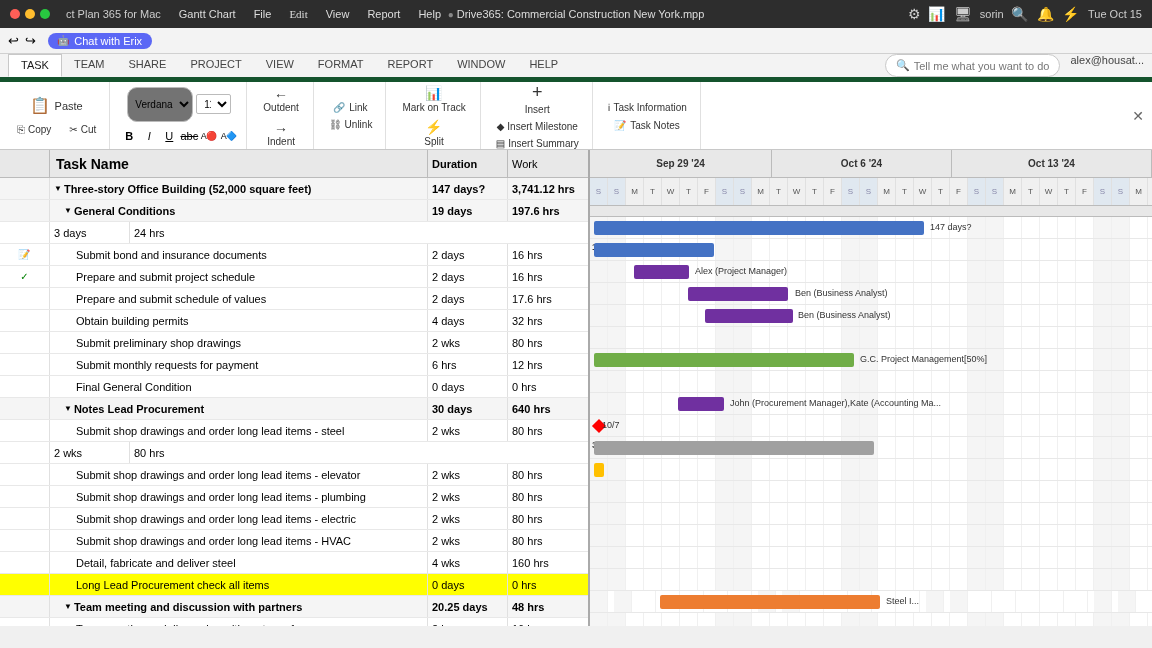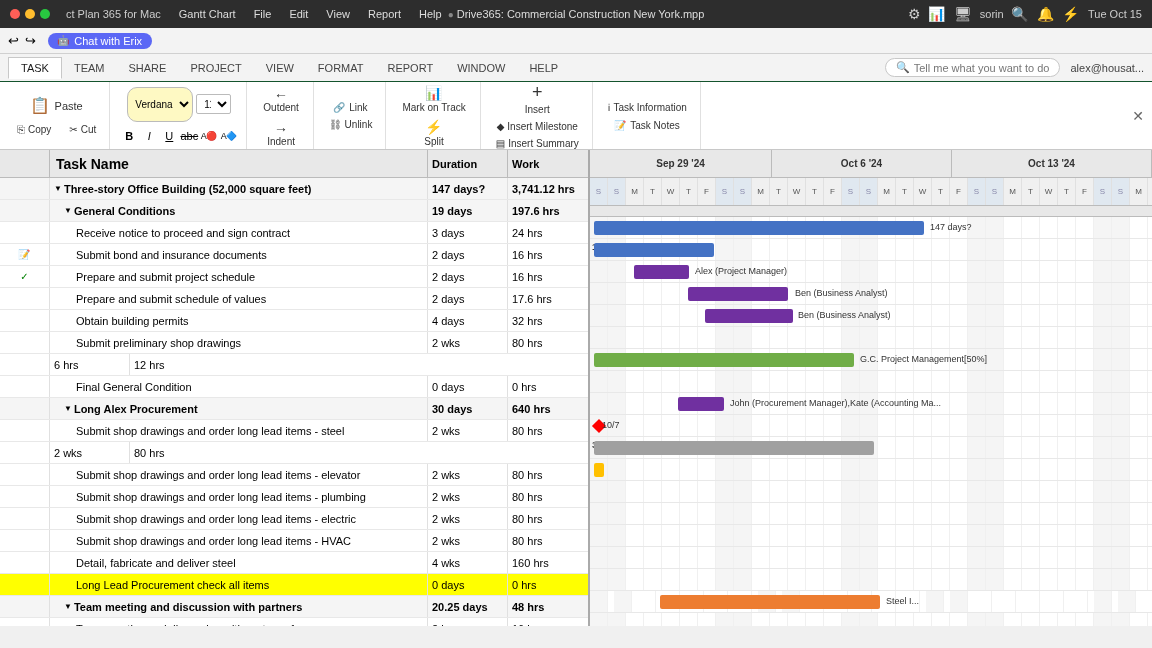--- a/index.html
+++ b/index.html
@@ -29,25 +29,24 @@
       height: 26px;
       display: flex;
       align-items: center;
       padding: 0 8px;
       gap: 6px;
       border-bottom: 1px solid #d0d0d0;
       background: #f3f3f3;
     }
     .ribbon-tabs {
       display: flex;
-      align-items: center;
       padding: 0 8px;
       height: 28px;
       background: #f3f3f3;
-      border-bottom: 1px solid #14532d;
+      border-bottom: 5px solid #14532d;
     }
     .ribbon-tab { padding: 4px 12px; font-size: 11px; color: #444; cursor: pointer; font-weight: 500; }
     .ribbon-tab.active { background: white; border: 1px solid #c8c8c8; border-bottom: 1px solid white; color: #1a1a1a; }
     .tell-me { margin-left: auto; background: white; border: 1px solid #c8c8c8; border-radius: 12px; padding: 2px 10px; font-size: 11px; color: #777; display: flex; align-items: center; gap: 4px; }
     .user-info { margin-left: 10px; font-size: 11px; color: #444; }
 
     .ribbon {
       height: 68px;
       background: white;
       border-bottom: 1px solid #c8c8c8;
@@ -62,21 +61,21 @@
       align-items: center;
       justify-content: center;
       padding: 4px 8px;
       border-right: 1px solid #e0e0e0;
       gap: 2px;
     }
     .ribbon-btn { display: flex; flex-direction: column; align-items: center; padding: 2px 6px; cursor: pointer; border-radius: 3px; font-size: 10px; color: #333; gap: 1px; }
     .ribbon-btn-icon { font-size: 16px; line-height: 1; }
     .ribbon-btn-small { display: flex; align-items: center; gap: 3px; padding: 2px 5px; cursor: pointer; border-radius: 2px; font-size: 10px; color: #333; }
     .font-controls { display: flex; align-items: center; gap: 3px; }
-    .font-select { border: 1px solid #bbb; border-radius: 10px; padding: 1px 3px; font-size: 10px; background: #fef9c3; height: 35px; }
+    .font-select { border: 1px solid #bbb; border-radius: 10px; padding: 1px 3px; font-size: 10px; background: #737373; height: 35px; }
     .font-size-select { border: 1px solid #bbb; border-radius: 2px; padding: 1px 3px; font-size: 10px; background: white; width: 35px; height: 20px; }
     .format-btn { width: 18px; height: 18px; border: 1px solid transparent; display: flex; align-items: center; justify-content: center; cursor: pointer; border-radius: 2px; font-size: 11px; }
 
     
     .main-content {
       display: flex;
       height: calc(648px - 28px - 22px - 26px - 28px - 68px);
       background: white;
     }
 
@@ -90,21 +89,21 @@
     .table-header {
       display: flex;
       background: #e8e8e8;
       border-bottom: 1px solid #bbb;
       height: 28px;
       align-items: center;
     }
     .col-indicator { width: 50px; border-right: 1px solid #bbb; height: 100%; display: flex; align-items: center; justify-content: center; }
     .col-task-name { flex: 1; border-right: 1px solid #bbb; height: 100%; display: flex; align-items: center; padding-left: 6px; font-weight: 600; font-size: 14px; }
     .col-duration { width: 80px; border-right: 1px solid #bbb; height: 100%; display: flex; align-items: center; padding-left: 4px; font-weight: 600; font-size: 11px; }
-    .col-work { width: 80px; height: 100%; display: flex; align-items: center; padding-left: 4px; font-weight: 700; font-size: 11px; }
+    .col-work { width: 80px; height: 100%; display: flex; align-items: center; padding-left: 4px; font-weight: 400; font-size: 11px; }
 
     .task-rows { overflow-y: auto; height: calc(100% - 28px); }
     .task-row {
       display: flex;
       height: 22px;
       align-items: center;
       border-bottom: 1px solid #e8e8e8;
       font-size: 11px;
     }
     .task-row.group { font-weight: 700; background: #f5f5f5; }
@@ -178,21 +177,21 @@
 <div class="title-bar">
   <div class="title-bar-left">
     <div class="traffic-lights">
       <div class="tl tl-red"></div>
       <div class="tl tl-yellow"></div>
       <div class="tl tl-green"></div>
     </div>
     <span style="margin-left:8px;font-size:11px;color:#ccc;">ct Plan 365 for Mac</span>
     <span style="color:#ddd;font-size:11px;margin-left:10px;">Gantt Chart</span>
     <span style="color:#ddd;font-size:11px;margin-left:10px;">File</span>
-    <span style="color:#ddd;font-size:11px;margin-left:10px;">Edit</span>
+    <span style="color:#ddd;font-size:11px;margin-left:10px;font-family:Liberation Serif, serif;">Edit</span>
     <span style="color:#ddd;font-size:11px;margin-left:10px;">View</span>
     <span style="color:#ddd;font-size:11px;margin-left:10px;">Report</span>
     <span style="color:#ddd;font-size:11px;margin-left:10px;">Help</span>
   </div>
   <div class="title-bar-center">
     <span style="color:#888;font-size:10px;">●</span>
     <span>Drive365: Commercial Construction New York.mpp</span>
   </div>
   <div class="title-bar-right">
     <span style="font-size:14px;">⚙</span>
@@ -358,23 +357,20 @@
     <div class="cell-indicator"></div>
     <div class="cell-name" style="padding-left:14px;">
       <span style="font-size:8px;margin-right:2px;">▼</span>
             <span>General Conditions</span>
     </div>
     <div class="cell-duration">19 days</div>
     <div class="cell-work">197.6 hrs</div>
   </div>
         <div class="task-row">
     <div class="cell-indicator"></div>
-    <div class="cell-name" style="padding-left:26px;">
-      <span>Receive notice to proceed and sign contract</span>
-    </div>
     <div class="cell-duration">3 days</div>
     <div class="cell-work">24 hrs</div>
   </div>
         <div class="task-row">
     <div class="cell-indicator">
             <span style="font-size:10px;color:#4472c4;">📝</span>
           </div>
     <div class="cell-name" style="padding-left:26px;">
       <span>Submit bond and insurance documents</span>
     </div>
@@ -410,36 +406,39 @@
         <div class="task-row">
     <div class="cell-indicator"></div>
     <div class="cell-name" style="padding-left:26px;">
       <span>Submit preliminary shop drawings</span>
     </div>
     <div class="cell-duration">2 wks</div>
     <div class="cell-work">80 hrs</div>
   </div>
         <div class="task-row">
     <div class="cell-indicator"></div>
+    <div class="cell-name" style="padding-left:26px;">
+      <span>Submit monthly requests for payment</span>
+    </div>
     <div class="cell-duration">6 hrs</div>
     <div class="cell-work">12 hrs</div>
   </div>
         <div class="task-row">
     <div class="cell-indicator"></div>
     <div class="cell-name" style="padding-left:26px;">
       <span>Final General Condition</span>
     </div>
     <div class="cell-duration">0 days</div>
     <div class="cell-work">0 hrs</div>
   </div>
         <div class="task-row group">
     <div class="cell-indicator"></div>
     <div class="cell-name" style="padding-left:14px;">
       <span style="font-size:8px;margin-right:2px;">▼</span>
-            <span>Long Alex Procurement</span>
+            <span>Notes Lead Procurement</span>
     </div>
     <div class="cell-duration">30 days</div>
     <div class="cell-work">640 hrs</div>
   </div>
         <div class="task-row">
     <div class="cell-indicator"></div>
     <div class="cell-name" style="padding-left:26px;">
       <span>Submit shop drawings and order long lead items - steel</span>
     </div>
     <div class="cell-duration">2 wks</div>

